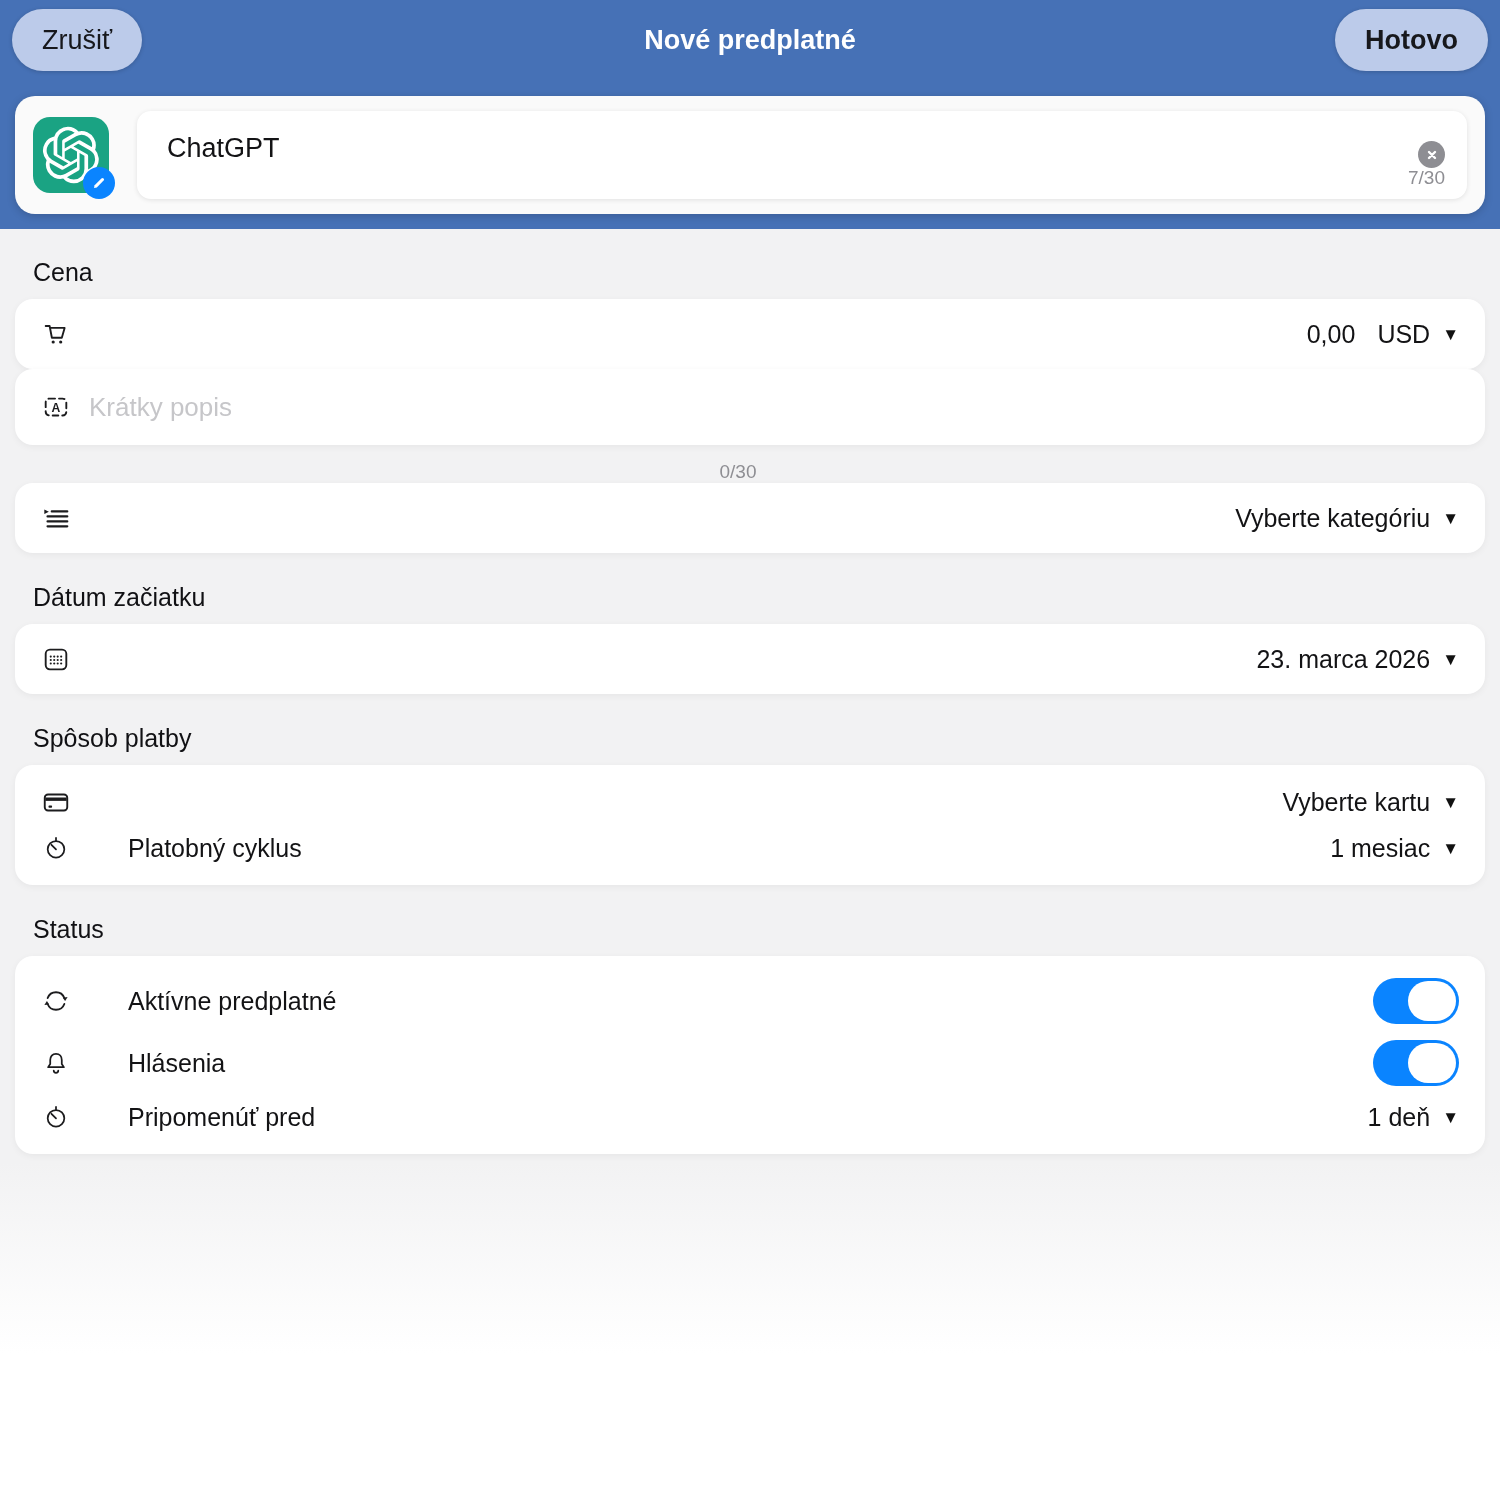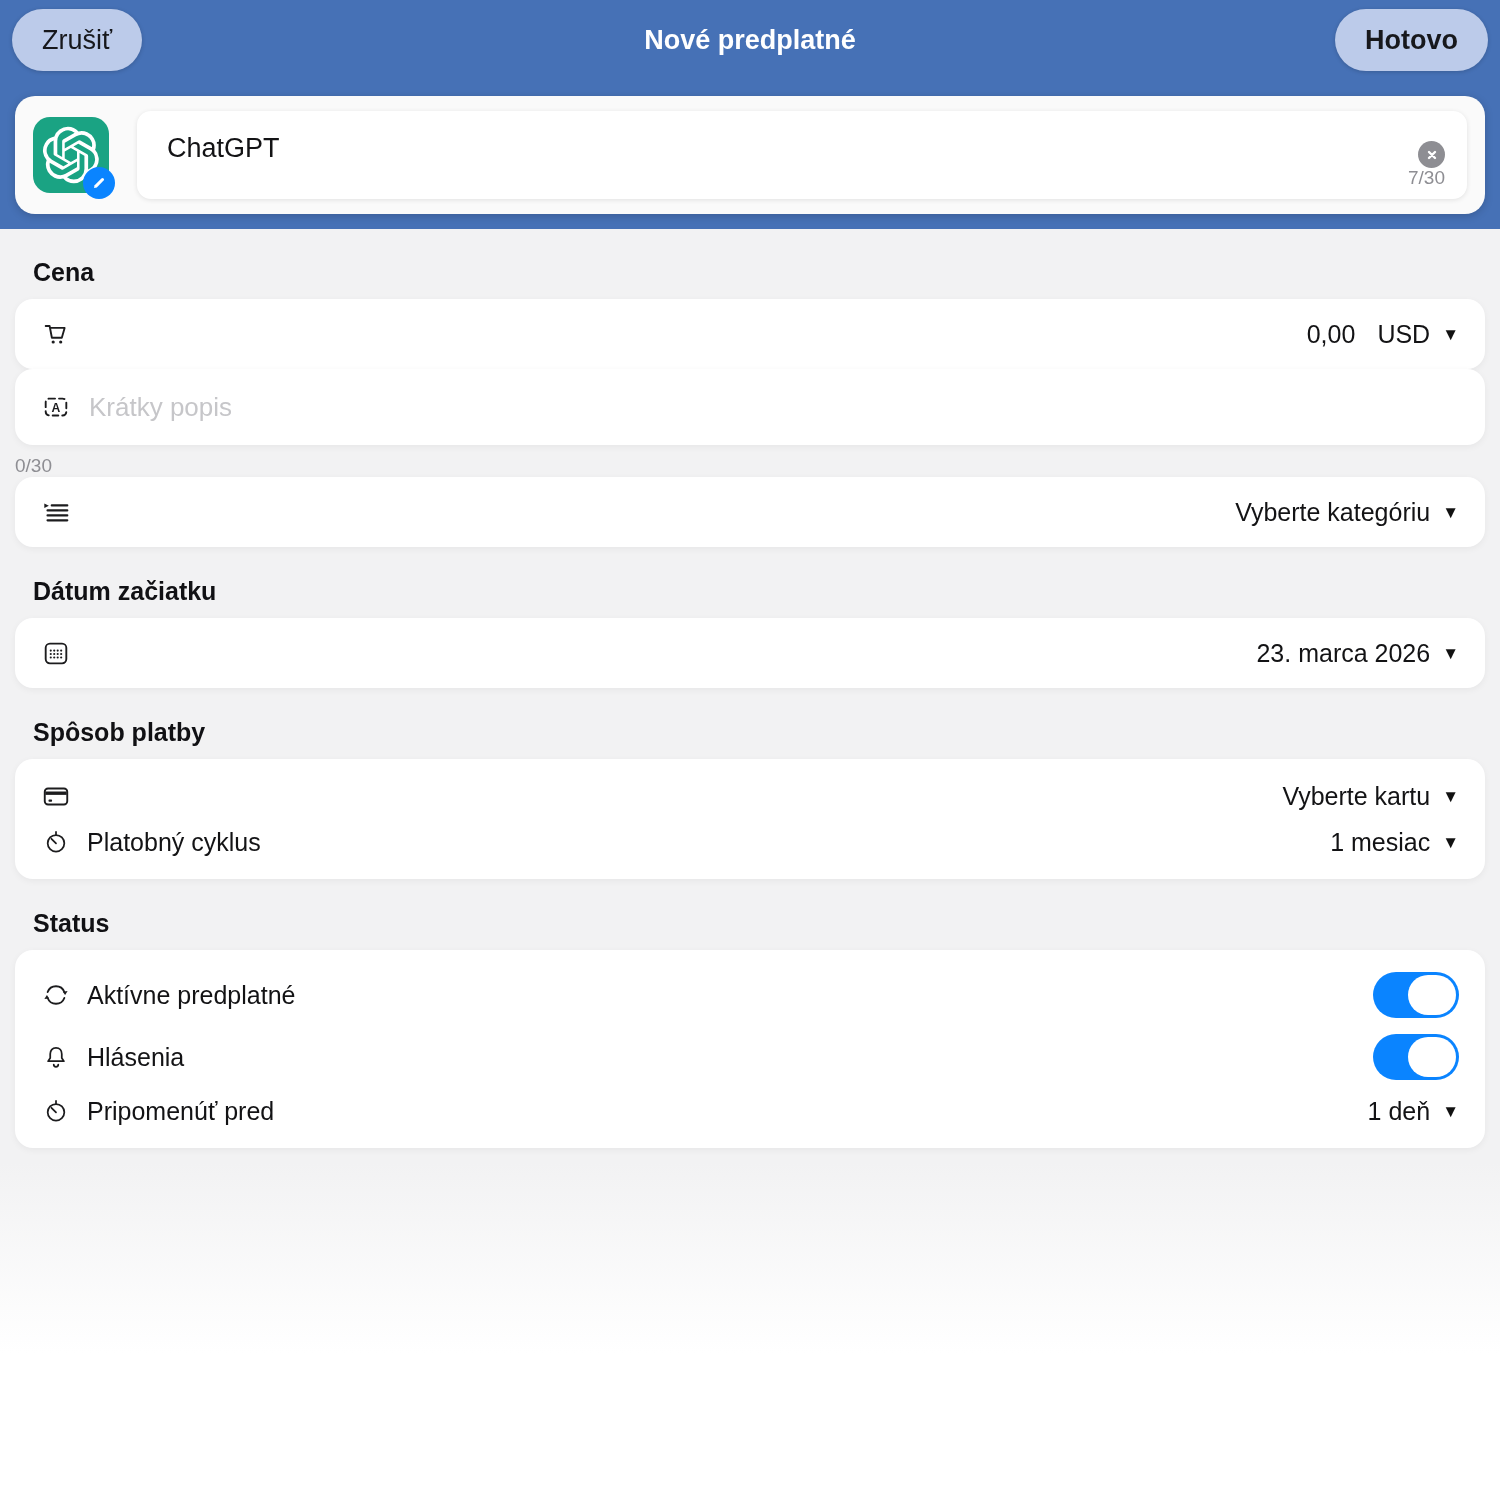--- a/index.html
+++ b/index.html
@@ -29,39 +29,39 @@
   .name-input { width:100%; height:100%; border:none; outline:none; background:#ffffff; border-radius:14px;
                 font-family:"Liberation Sans", sans-serif; font-size:27px; color:#131315; padding:0 90px 14px 30px;
                 box-shadow:0 1px 5px rgba(0,0,0,.10); }
   .clear-btn { position:absolute; right:22px; top:30px; width:27px; height:27px; border-radius:50%;
                background:#8e8e93; border:none; display:flex; align-items:center; justify-content:center; cursor:pointer; }
   .name-counter { position:absolute; right:22px; bottom:10px; font-size:19px; color:#8e8e93; }
 
   
   .content { height:1278px; padding:0 15px;
              background:linear-gradient(180deg,#f2f2f3 0%, #f2f2f3 73%, #ffffff 88%, #ffffff 100%); }
-  .section-label { font-size:25px; font-weight:700; color:#111114; margin:30px 0 12px 18px; }
+  .section-label { font-size:25px; font-weight:400; color:#111114; margin:30px 0 12px 18px; }
   .section-label.first { padding-top:0; margin-top:0; }
   .content > .spacer-top { height:29px; }
 
   .card { background:#ffffff; border-radius:18px; box-shadow:0 2px 7px rgba(0,0,0,.05); }
   .row { display:flex; align-items:center; padding:0 26px; cursor:pointer; }
   .card.single { height:70px; display:flex; align-items:center; padding:0 26px; }
   .card.desc { height:76px; }
   .card.multi { padding:14px 26px; }
-  .card.multi .row { padding:8px 0; min-height:46px; }
+  .card.multi .row { padding:8px 0; min-height:46px;gap:41px; }
 
   .row-icon { width:30px; height:30px; flex:0 0 auto; display:flex; align-items:center; justify-content:center; }
   .row-label { font-size:25px; color:#131315; margin-left:16px; }
   .row-right { margin-left:auto; display:flex; align-items:center; gap:12px; font-size:25px; color:#131315; }
   .caret { font-size:17px; color:#111; transform:translateY(1px); }
   .price-pair { display:flex; gap:22px; }
 
   .placeholder-text { font-size:26px; color:#c6c6c9; margin-left:18px; }
-  .desc-counter { text-align:left; font-size:19px; color:#8e8e93; margin:10px 24px 0 0; height:22px; }
+  .desc-counter { text-align:center; font-size:19px; color:#8e8e93; margin:16px 24px 0 0; height:22px; }
 
   
   .toggle { width:86px; height:46px; border-radius:23px; background:#e9e9eb; position:relative;
             flex:0 0 auto; cursor:pointer; }
   .toggle.on { background:#0a84ff; }
   .toggle .knob { position:absolute; top:3px; left:3px; width:48px; height:40px; border-radius:20px; background:#fff; }
   .toggle.on .knob { left:auto; right:3px; }
 
   svg.ln { stroke:#1c1c1e; fill:none; stroke-width:2; stroke-linecap:round; stroke-linejoin:round; }
 </style>

